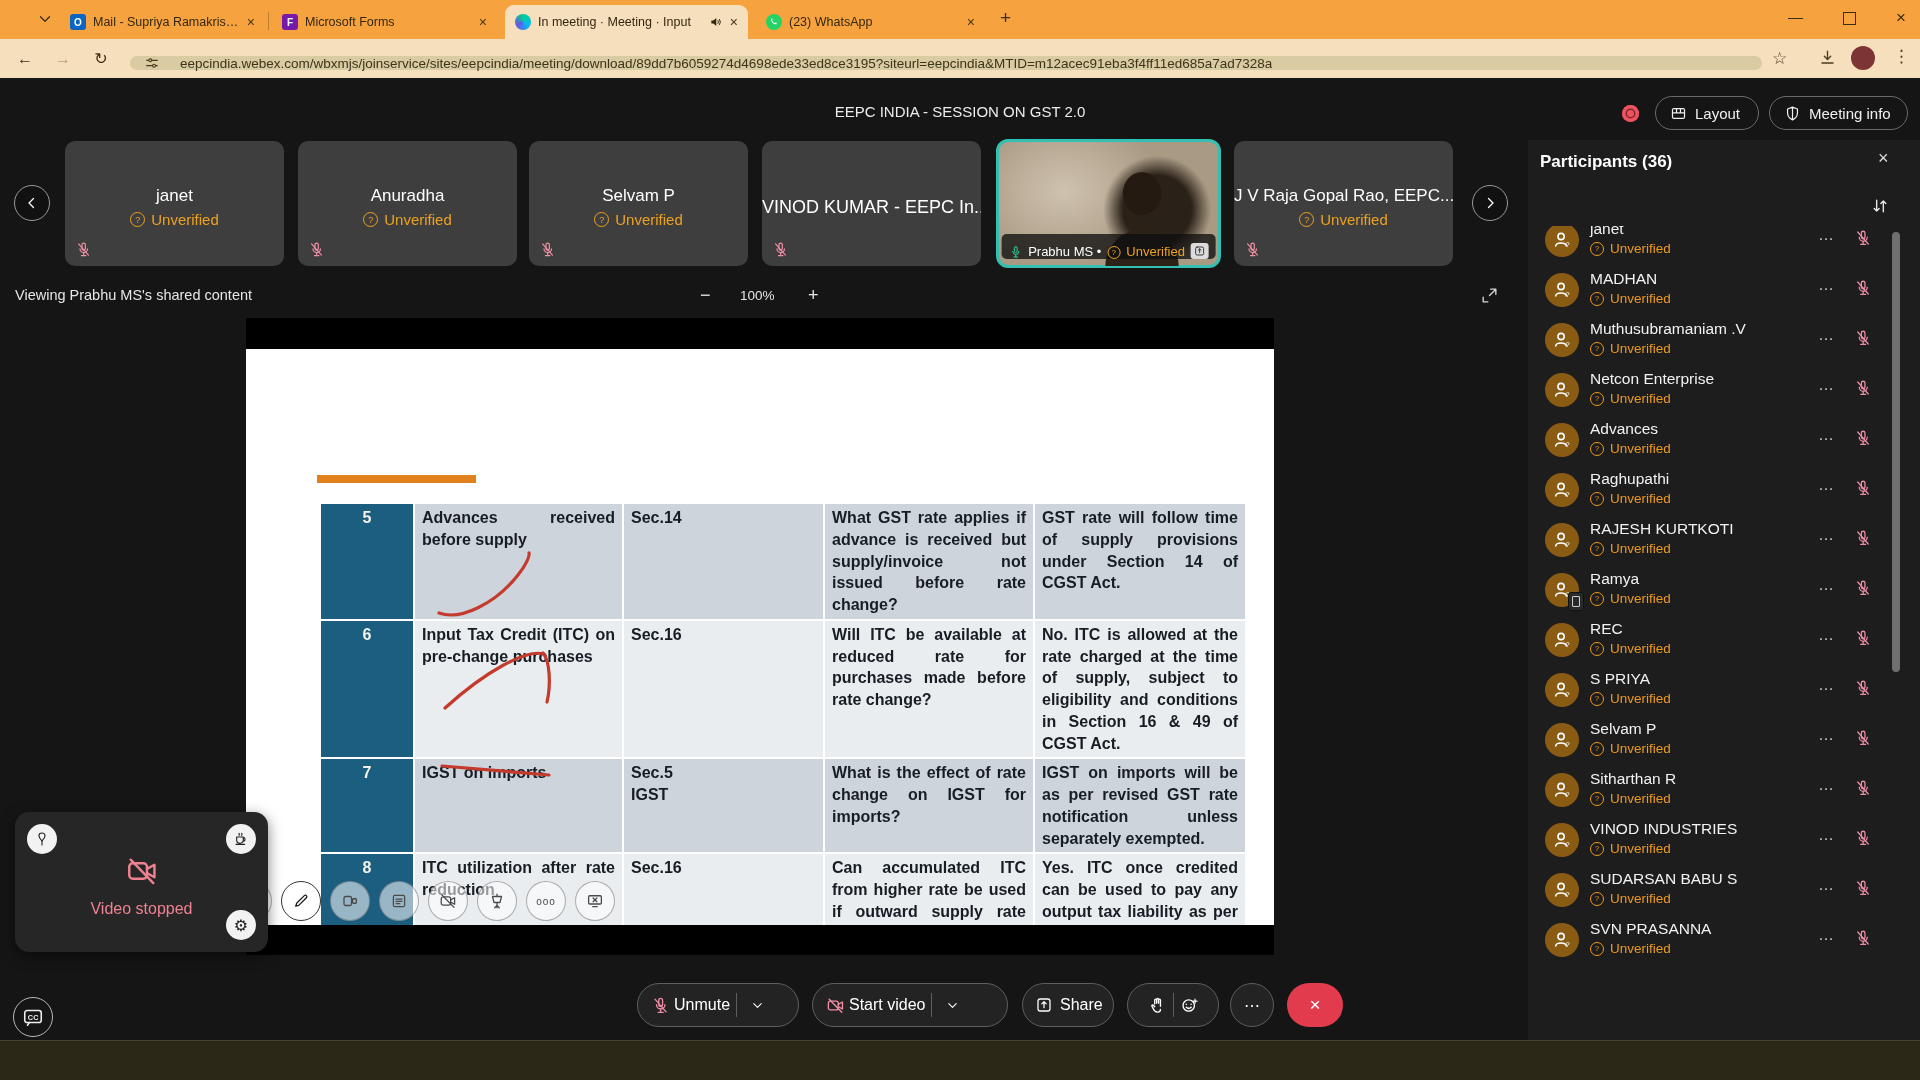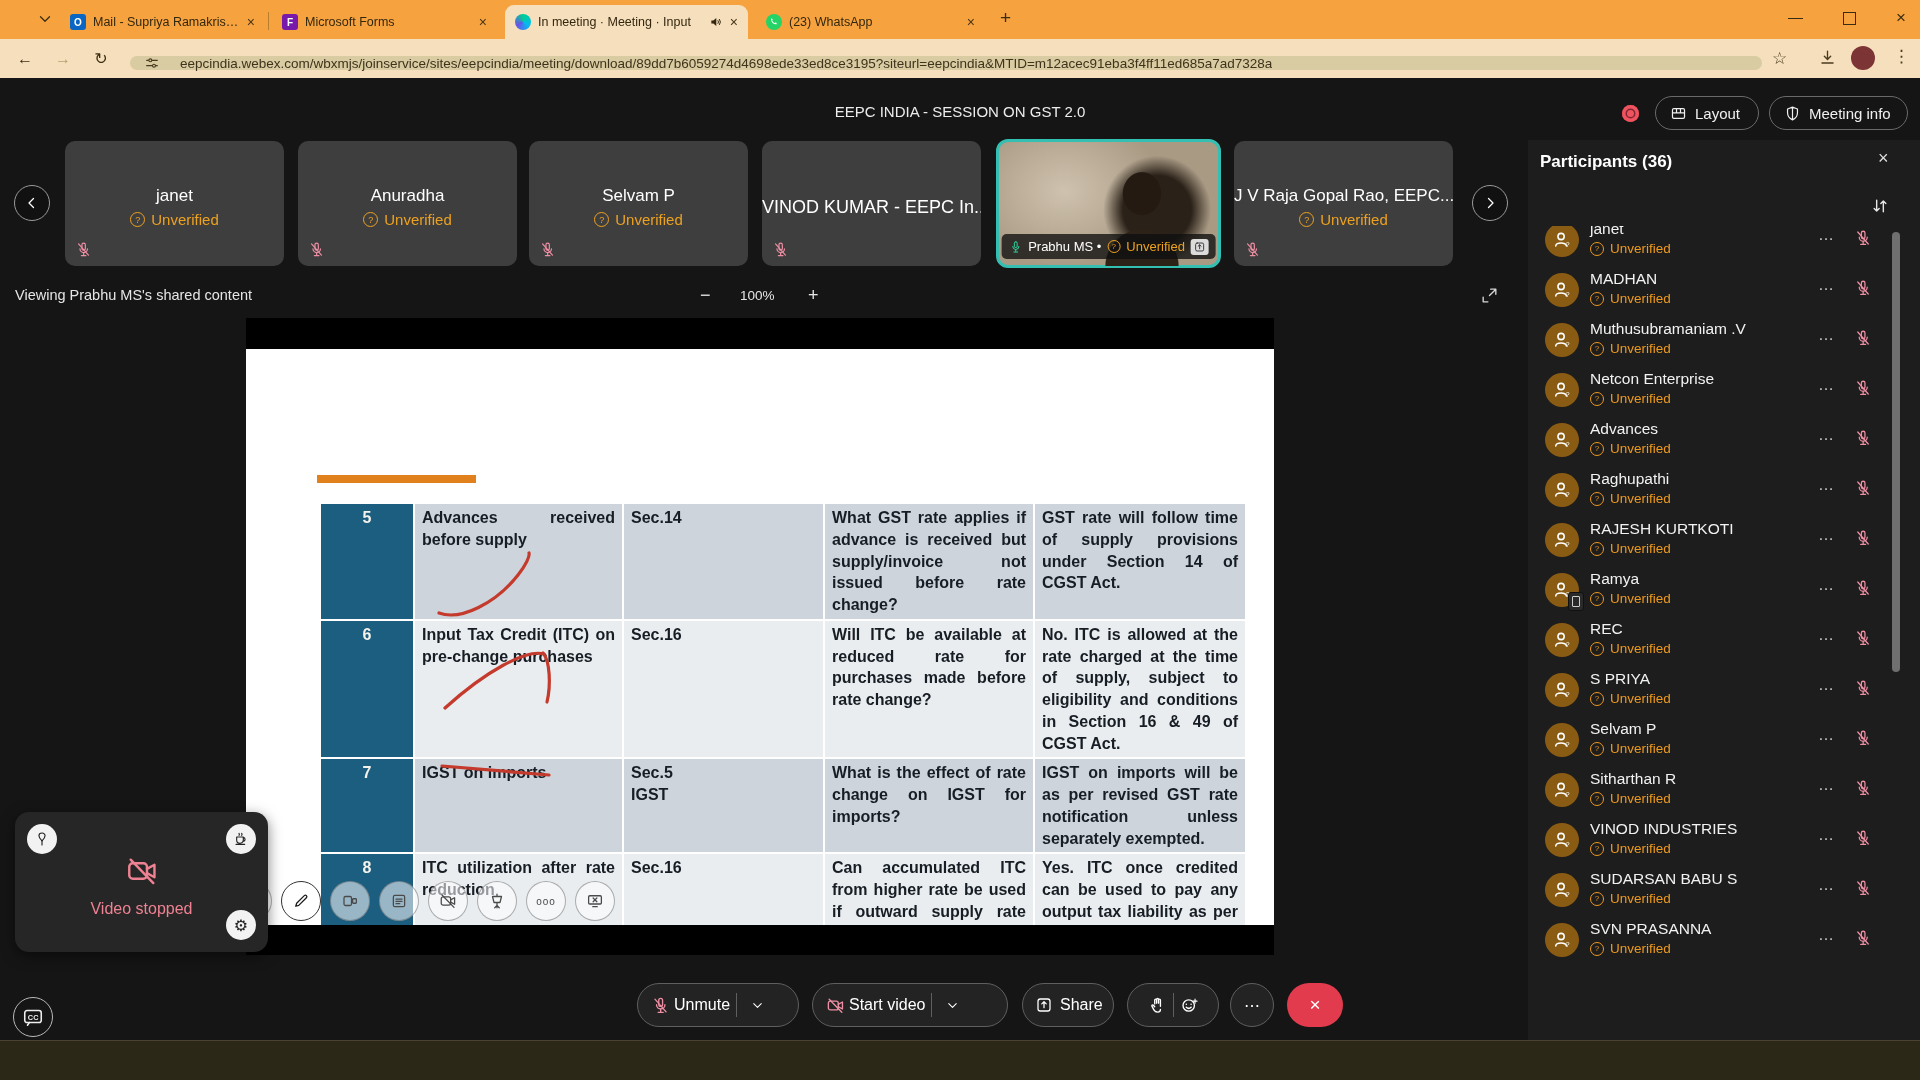--- a/index.html
+++ b/index.html
@@ -44,21 +44,21 @@
       align-items:center;justify-content:center;font-size:9px;color:#EDA21F;flex:none;}
   .tmic{position:absolute;left:10px;bottom:8px;width:17px;height:17px;color:#EF8FA4;}
   .tile.active{outline:3px solid #33BFB2;outline-offset:-1px;background:
      radial-gradient(90px 90px at 72% 55%,#2a2118 0 38%,rgba(0,0,0,0) 60%),
      radial-gradient(140px 110px at 30% 40%,#cfc2ae,#a99a84 70%),
      linear-gradient(180deg,#b9ab95,#8d7f6b);}
   .silhouette{position:absolute;right:40px;top:24px;width:74px;height:110px;
      background:radial-gradient(34px 38px at 50% 26%,#241a12 0 55%,rgba(0,0,0,0) 58%),
      radial-gradient(60px 60px at 50% 92%,#2c2218 0 60%,rgba(0,0,0,0) 62%);}
   .ovl{position:absolute;left:50%;transform:translateX(-50%);bottom:7px;height:25px;border-radius:5px;
-       background:rgba(15,15,15,.78);display:flex;align-items:center;gap:6px;padding:0 7px;font-size:13px;color:#fff;white-space:nowrap;}
+       background:rgba(15,15,15,.78);display:flex;align-items:flex-end;gap:6px;padding:0 7px;font-size:13px;color:#fff;white-space:nowrap;}
   .ovl .qb{width:11px;height:11px;font-size:8px;}
   .sharebadge{width:18px;height:16px;border-radius:3px;background:#dcdcdc;color:#222;display:flex;align-items:center;justify-content:center;}
   .navcirc{position:absolute;top:185px;width:34px;height:34px;border-radius:50%;background:#111;
            border:1px solid #9a9a9a;color:#fff;display:flex;align-items:center;justify-content:center;}
 
   
   .subbar{position:absolute;left:0;top:284px;width:1528px;height:30px;color:#e6e6e6;}
   .stage{position:absolute;left:246px;top:318px;width:1028px;height:637px;background:#000;}
   .slide{position:absolute;left:0;top:31px;width:1028px;height:576px;background:#fff;overflow:hidden;}
   .stitle{position:absolute;left:77px;top:34px;font-size:42px;color:#1c1c1c;letter-spacing:.2px;}

